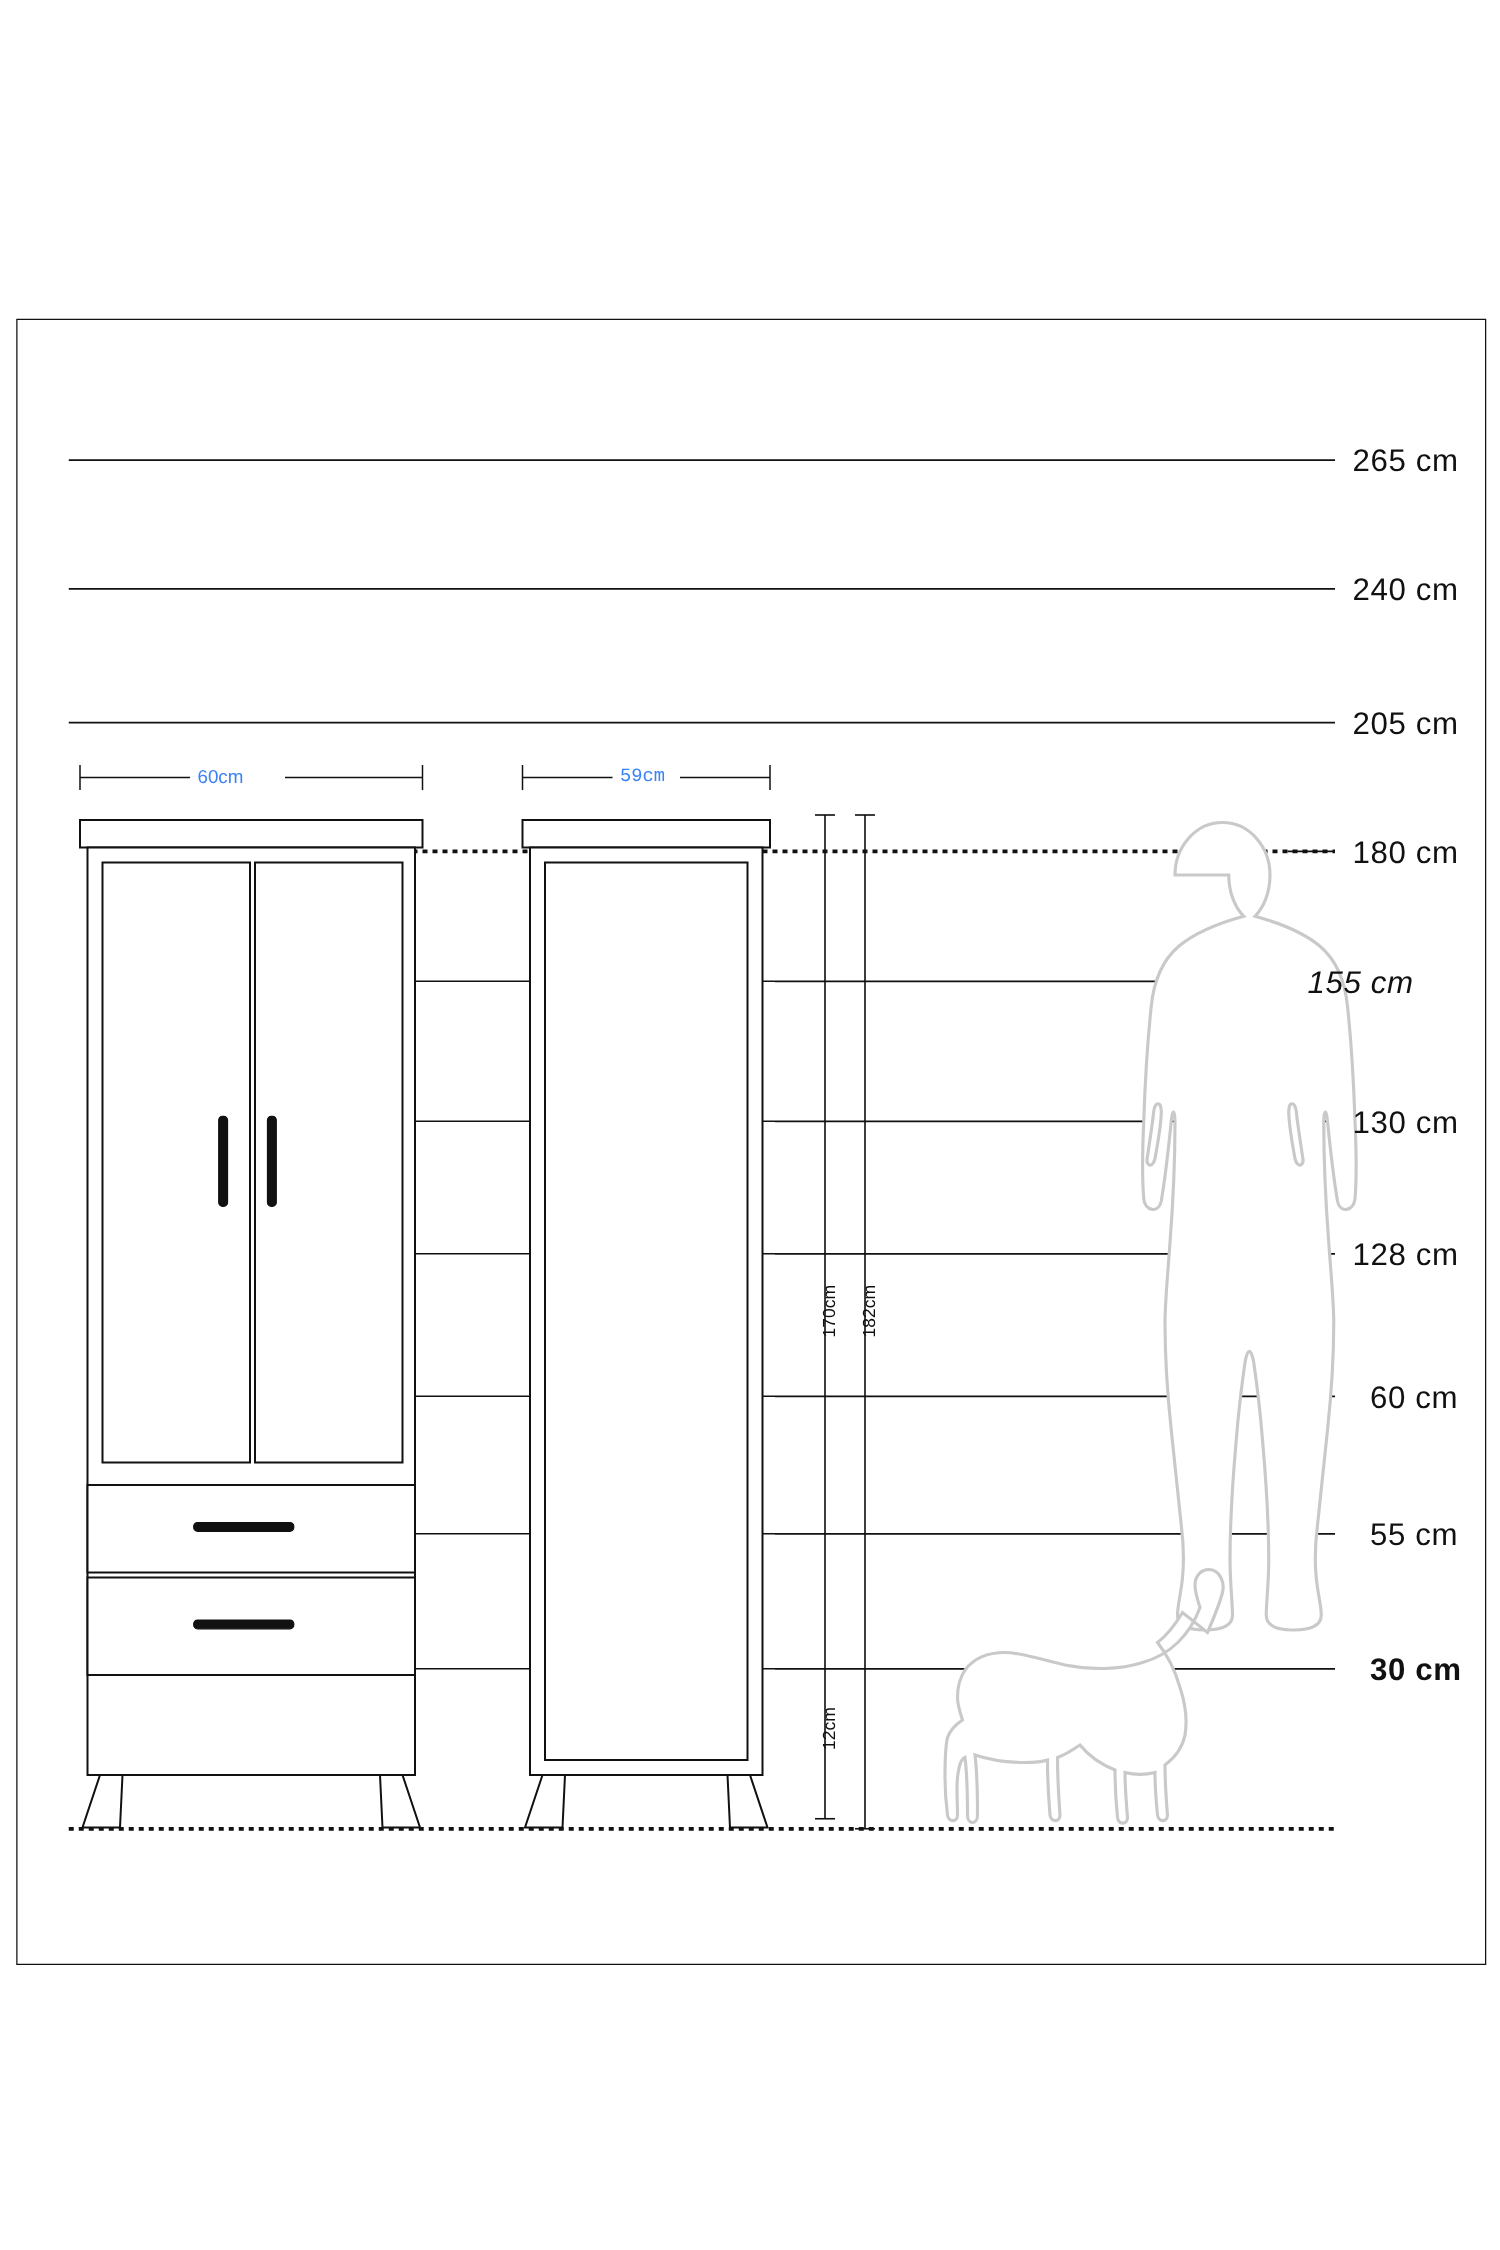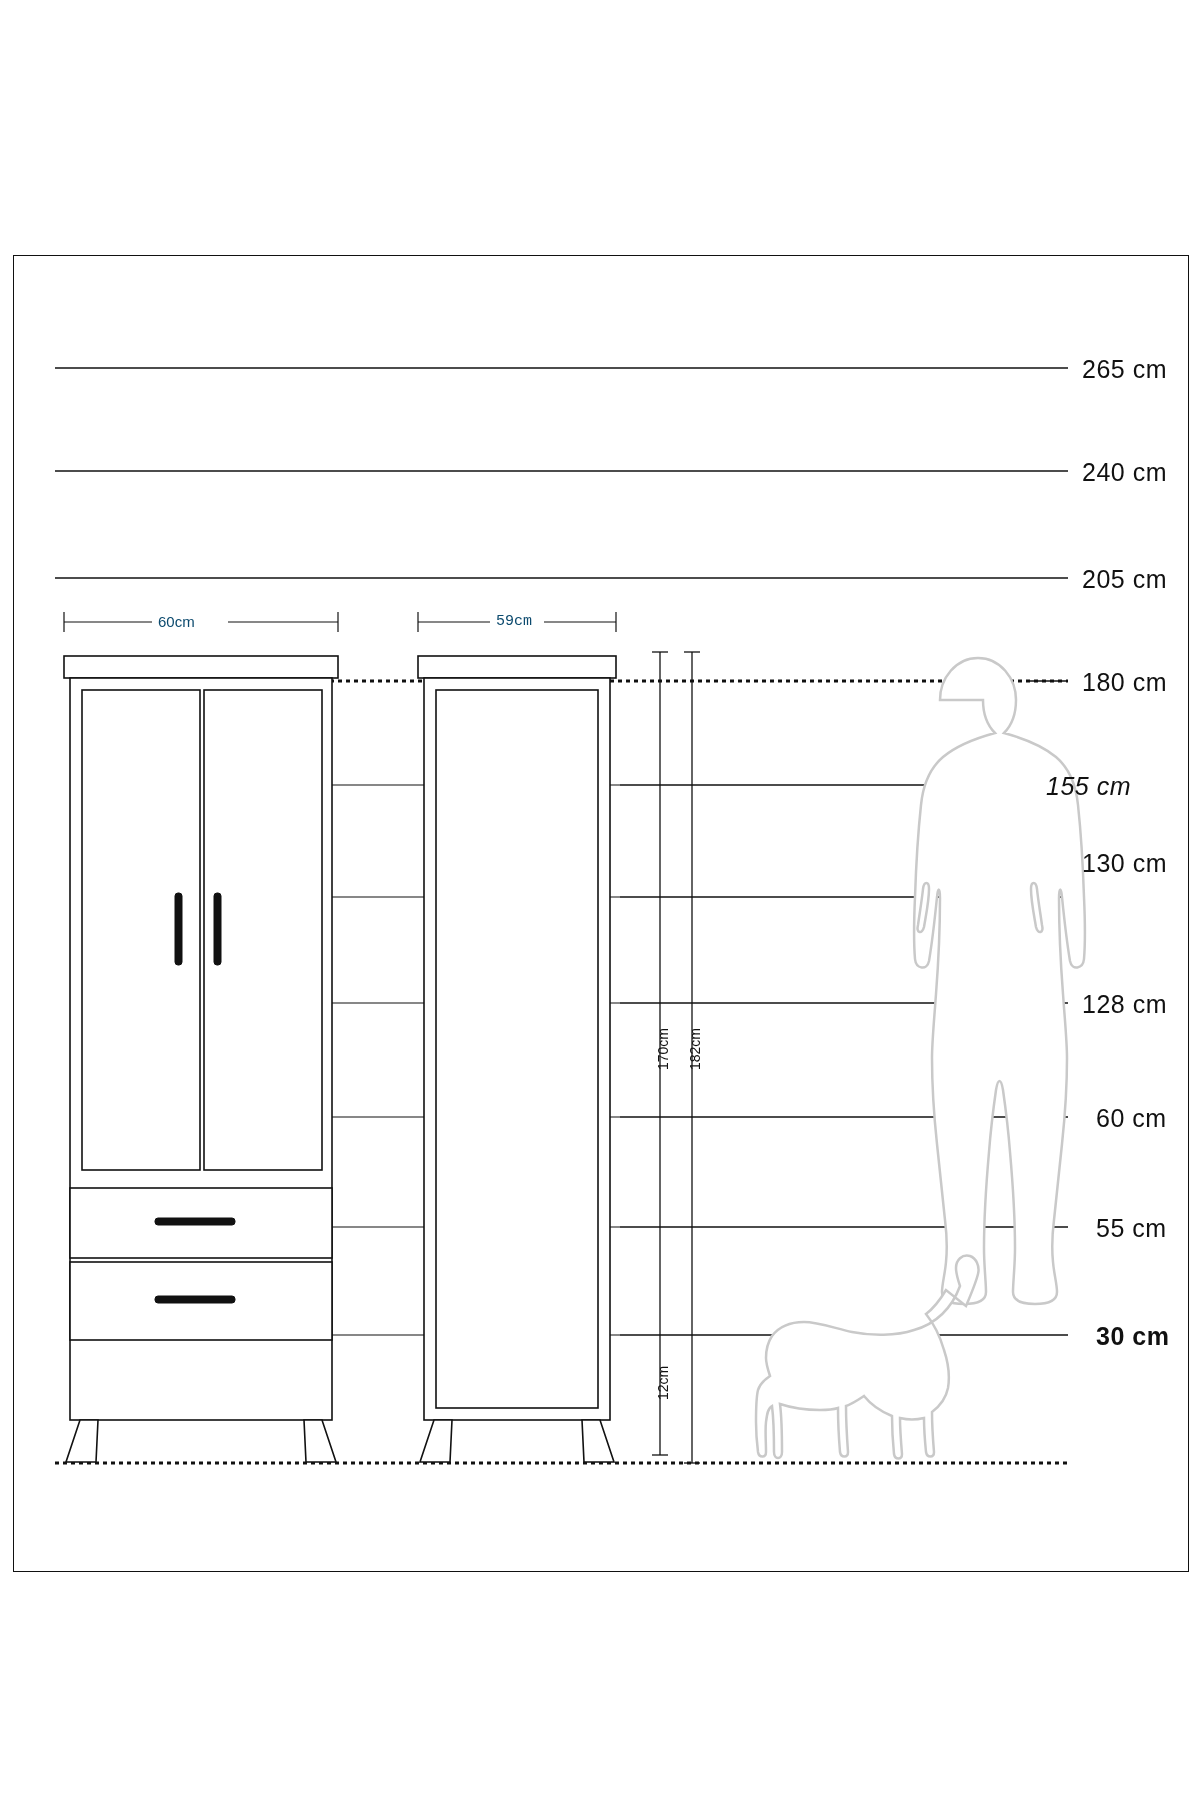--- a/index.html
+++ b/index.html
@@ -41,21 +41,21 @@
     position: absolute;
     font-size: 25px;
     color: #111111;
     letter-spacing: 0.5px;
     white-space: nowrap;
     text-align: left;
   }
   .dim-label {
     position: absolute;
     font-size: 15px;
-    color: #0c4a6e;
+    color: #3b82f6;
     white-space: nowrap;
   }
   .vert-label {
     position: absolute;
     font-size: 14px;
     color: #111111;
     white-space: nowrap;
     transform-origin: left top;
     transform: rotate(-90deg);
   }
@@ -244,21 +244,21 @@
                c8,-6 14,-14 20,-24 Z"></path>
     </g>
 
   </svg>
 
   <div class="scale-label" style="left:1082px; top:355px;">265 cm</div>
   <div class="scale-label" style="left:1082px; top:458px;">240 cm</div>
   <div class="scale-label" style="left:1082px; top:565px;">205 cm</div>
   <div class="scale-label" style="left:1082px; top:668px;">180 cm</div>
   <div class="scale-label" style="left:1046px; top:772px;font-style:italic;">155 cm</div>
-  <div class="scale-label" style="left:1082px; top:849px;">130 cm</div>
+  <div class="scale-label" style="left:1082px; top:884px;">130 cm</div>
   <div class="scale-label" style="left:1082px; top:990px;">128 cm</div>
   <div class="scale-label" style="left:1096px; top:1104px;">60 cm</div>
   <div class="scale-label" style="left:1096px; top:1214px;">55 cm</div>
   <div class="scale-label" style="left:1096px; top:1322px;font-weight:bold;">30 cm</div>
 
   <div class="dim-label" style="left:158px; top:613px;">60cm</div>
   <div class="dim-label" style="left:496px; top:613px;font-family:Liberation Mono, monospace;">59cm</div>
 
   <div class="vert-label" style="left:655px; top:1070px;">170cm</div>
   <div class="vert-label" style="left:687px; top:1070px;">182cm</div>

